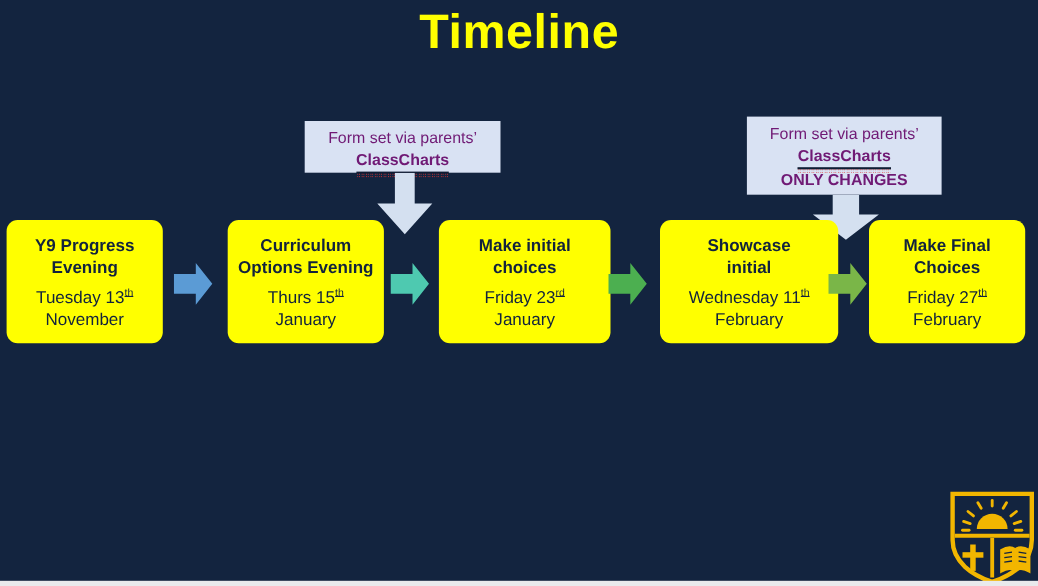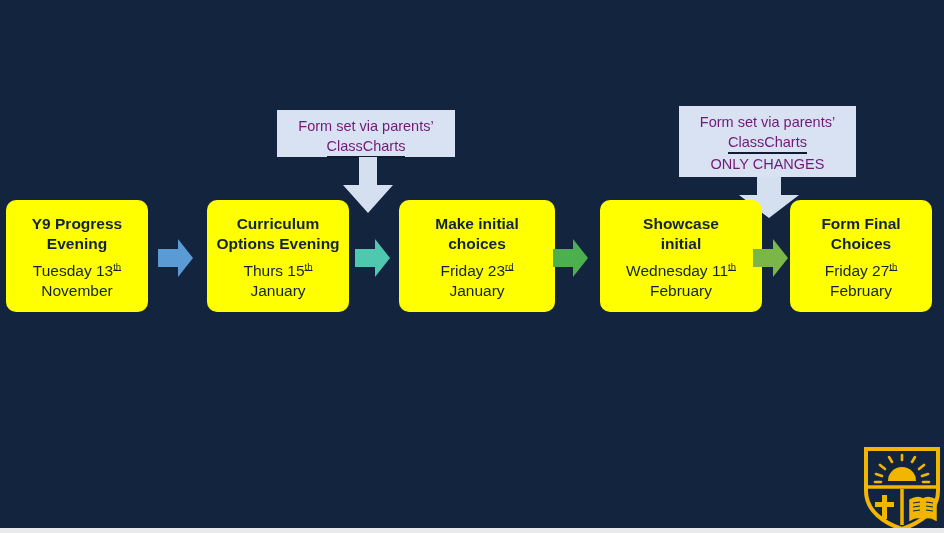--- a/index.html
+++ b/index.html
@@ -84,21 +84,21 @@
     position: absolute;
     background: #d9e2f3;
     color: #701a75;
     text-align: center;
     box-sizing: border-box;
     padding: 6px 0;
     font-size: 14.5px;
     line-height: 20px;
   }
   .note-line.bold {
-    font-weight: 400;
+    font-weight: 700;
   }
   .spell {
     display: inline-block;
     border-bottom: 2px solid #0f1c33;
     position: relative;
   }
   .spell::after {
     content: "";
     position: absolute;
     left: 0;
@@ -124,20 +124,21 @@
     top: 443px;
     width: 88px;
     height: 88px;
   }
 </style>
 </head>
 <body>
 
 <div id="slide">
 
+  <div id="title">Timeline</div>
 
   <div class="note-box" style="left:277px; top:110px; width:178px; height:47px;">
     <div class="note-line">Form set via parents’</div>
     <div class="note-line bold">
       <span class="spell">ClassCharts</span>
     </div>
   </div>
   <div class="arrow-down" style="left:340px; top:157px;">
     <svg class="arrow-svg" width="56" height="58" viewBox="0 0 56 58" aria-hidden="true">
       <polygon points="19,0 37,0 37,28 53,28 28,56 3,28 19,28" fill="#d4e0f0"></polygon>
@@ -220,21 +221,21 @@
   </div>
 
   <div class="arrow-right" style="left:753px; top:238px;">
     <svg class="arrow-svg" width="36" height="40" viewBox="0 0 36 40" aria-hidden="true">
       <polygon points="0,11 20,11 20,1 35,20 20,39 20,29 0,29" fill="#7ab648"></polygon>
     </svg>
   </div>
 
   <div class="stage-box" style="left:790px; top:200px; width:142px; height:112px;">
     <div class="stage-title">
-      <span>Form Final</span><br>
+      <span>Make Final</span><br>
       <span>Choices</span>
     </div>
     <div class="stage-date">
       <span>Friday 27</span><sup>th</sup><br>
       <span>February</span>
     </div>
   </div>
 
   <div id="crest">
     <svg width="88" height="88" viewBox="0 0 88 88" aria-hidden="true">

